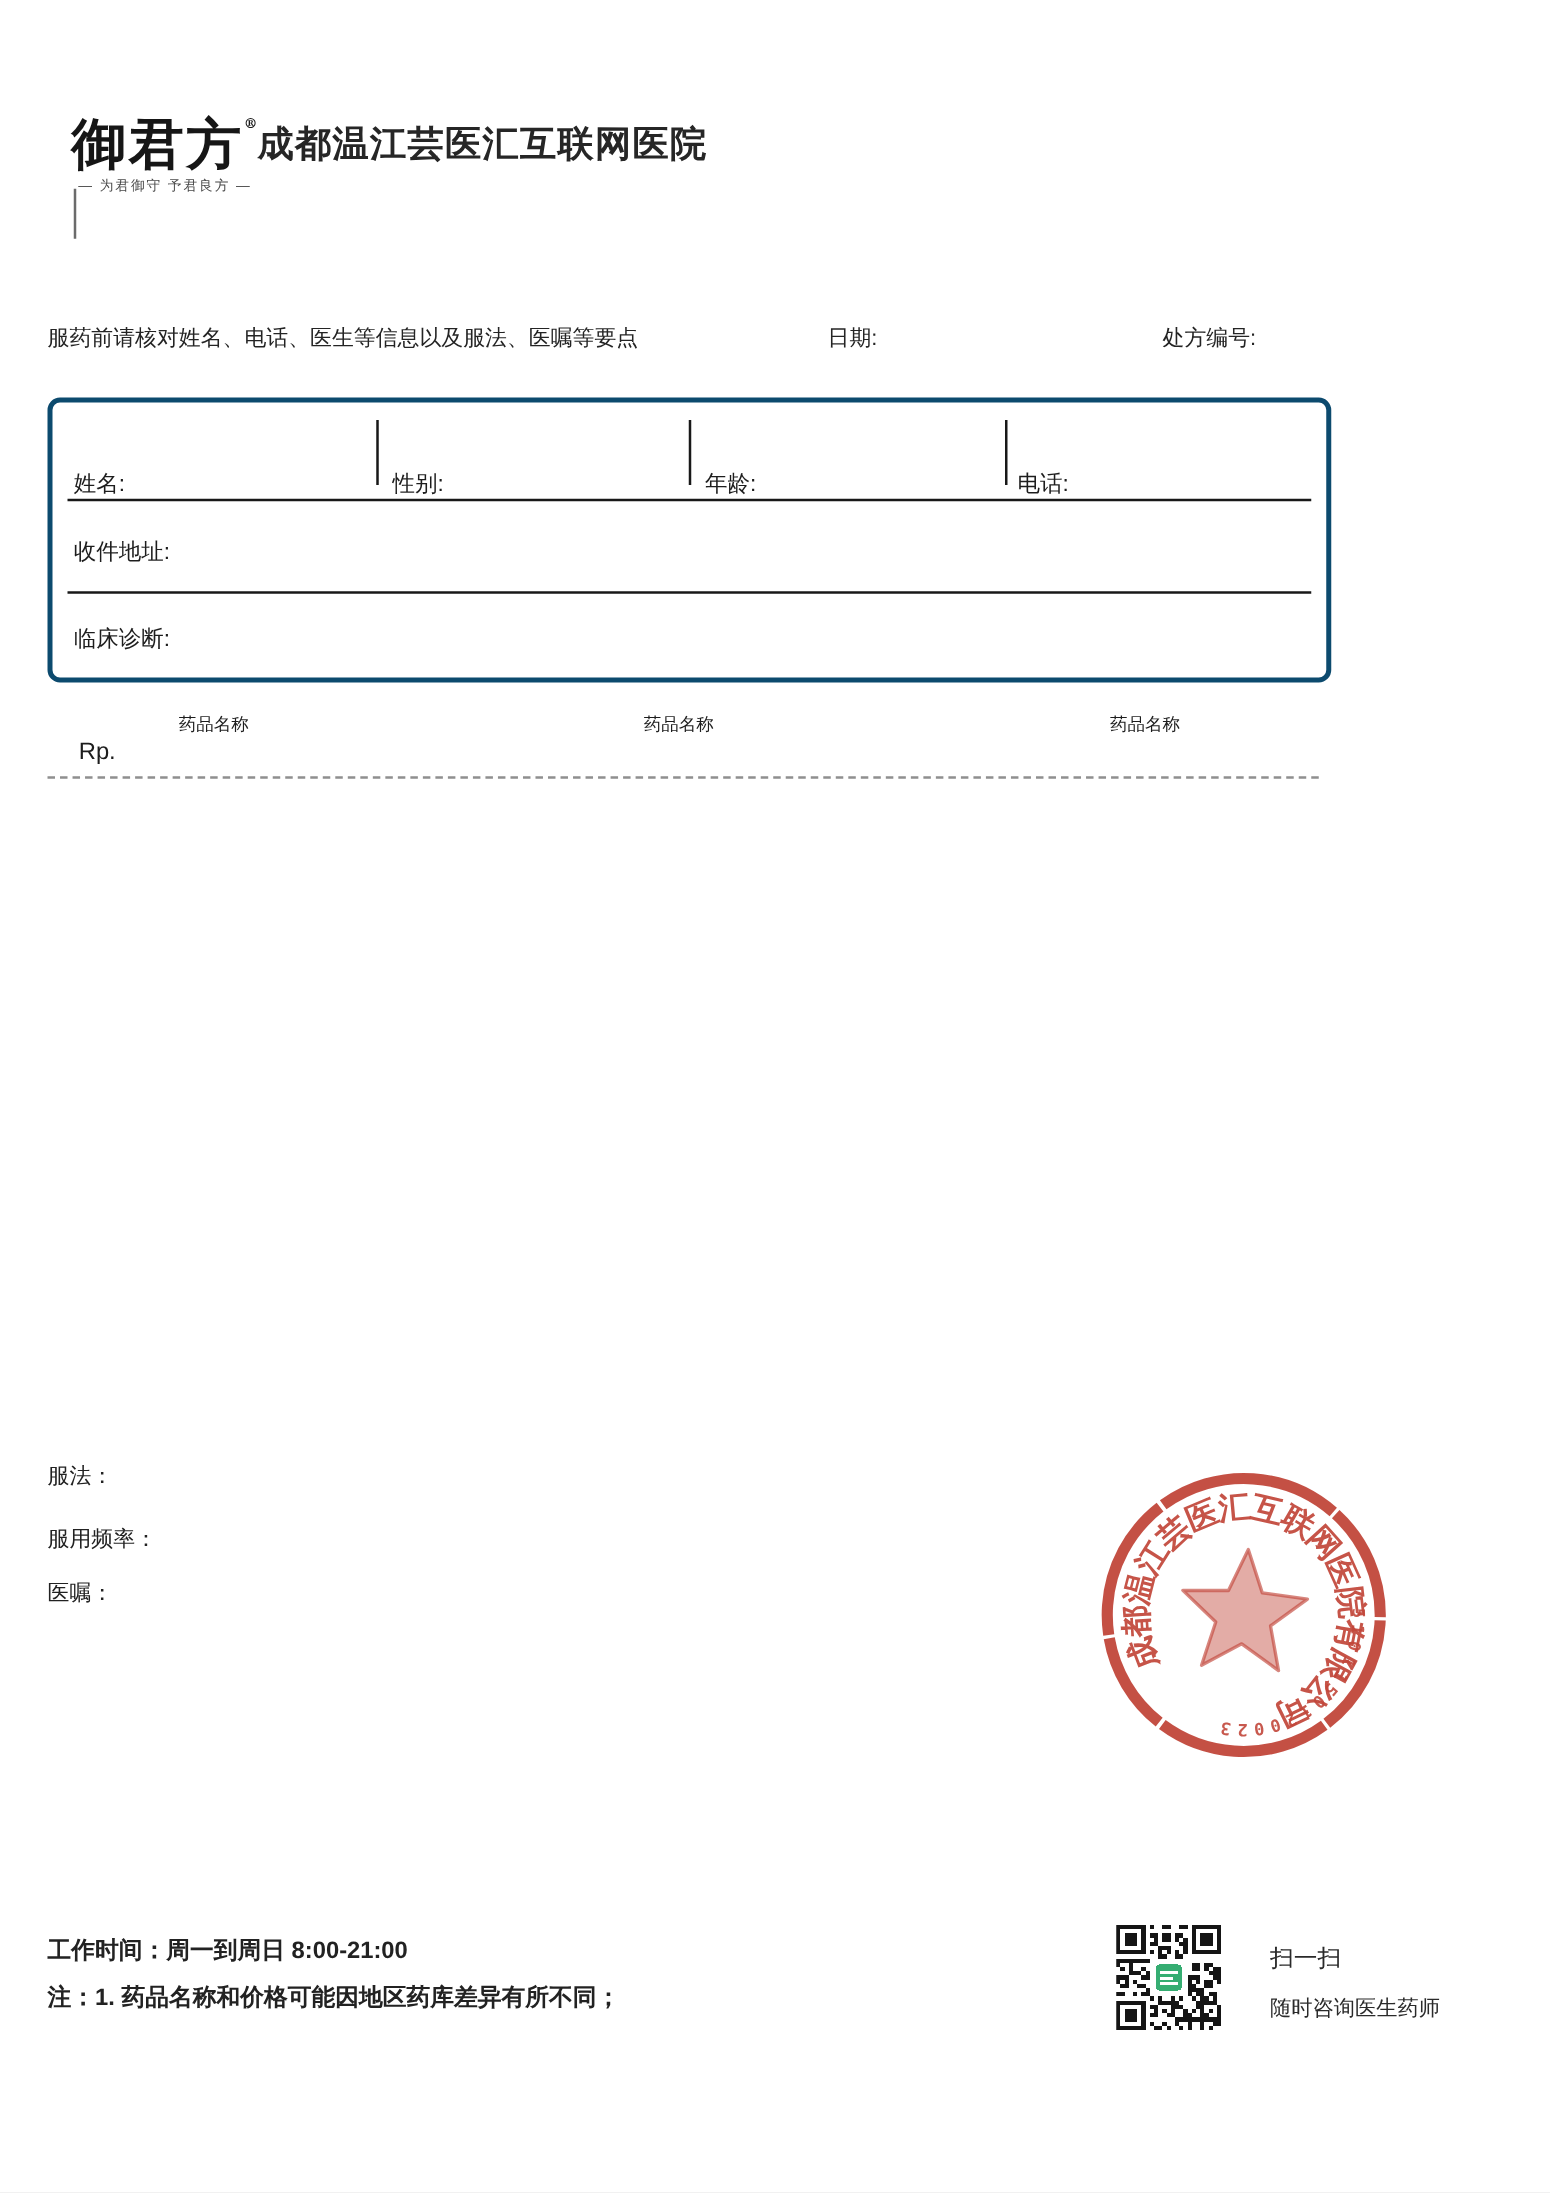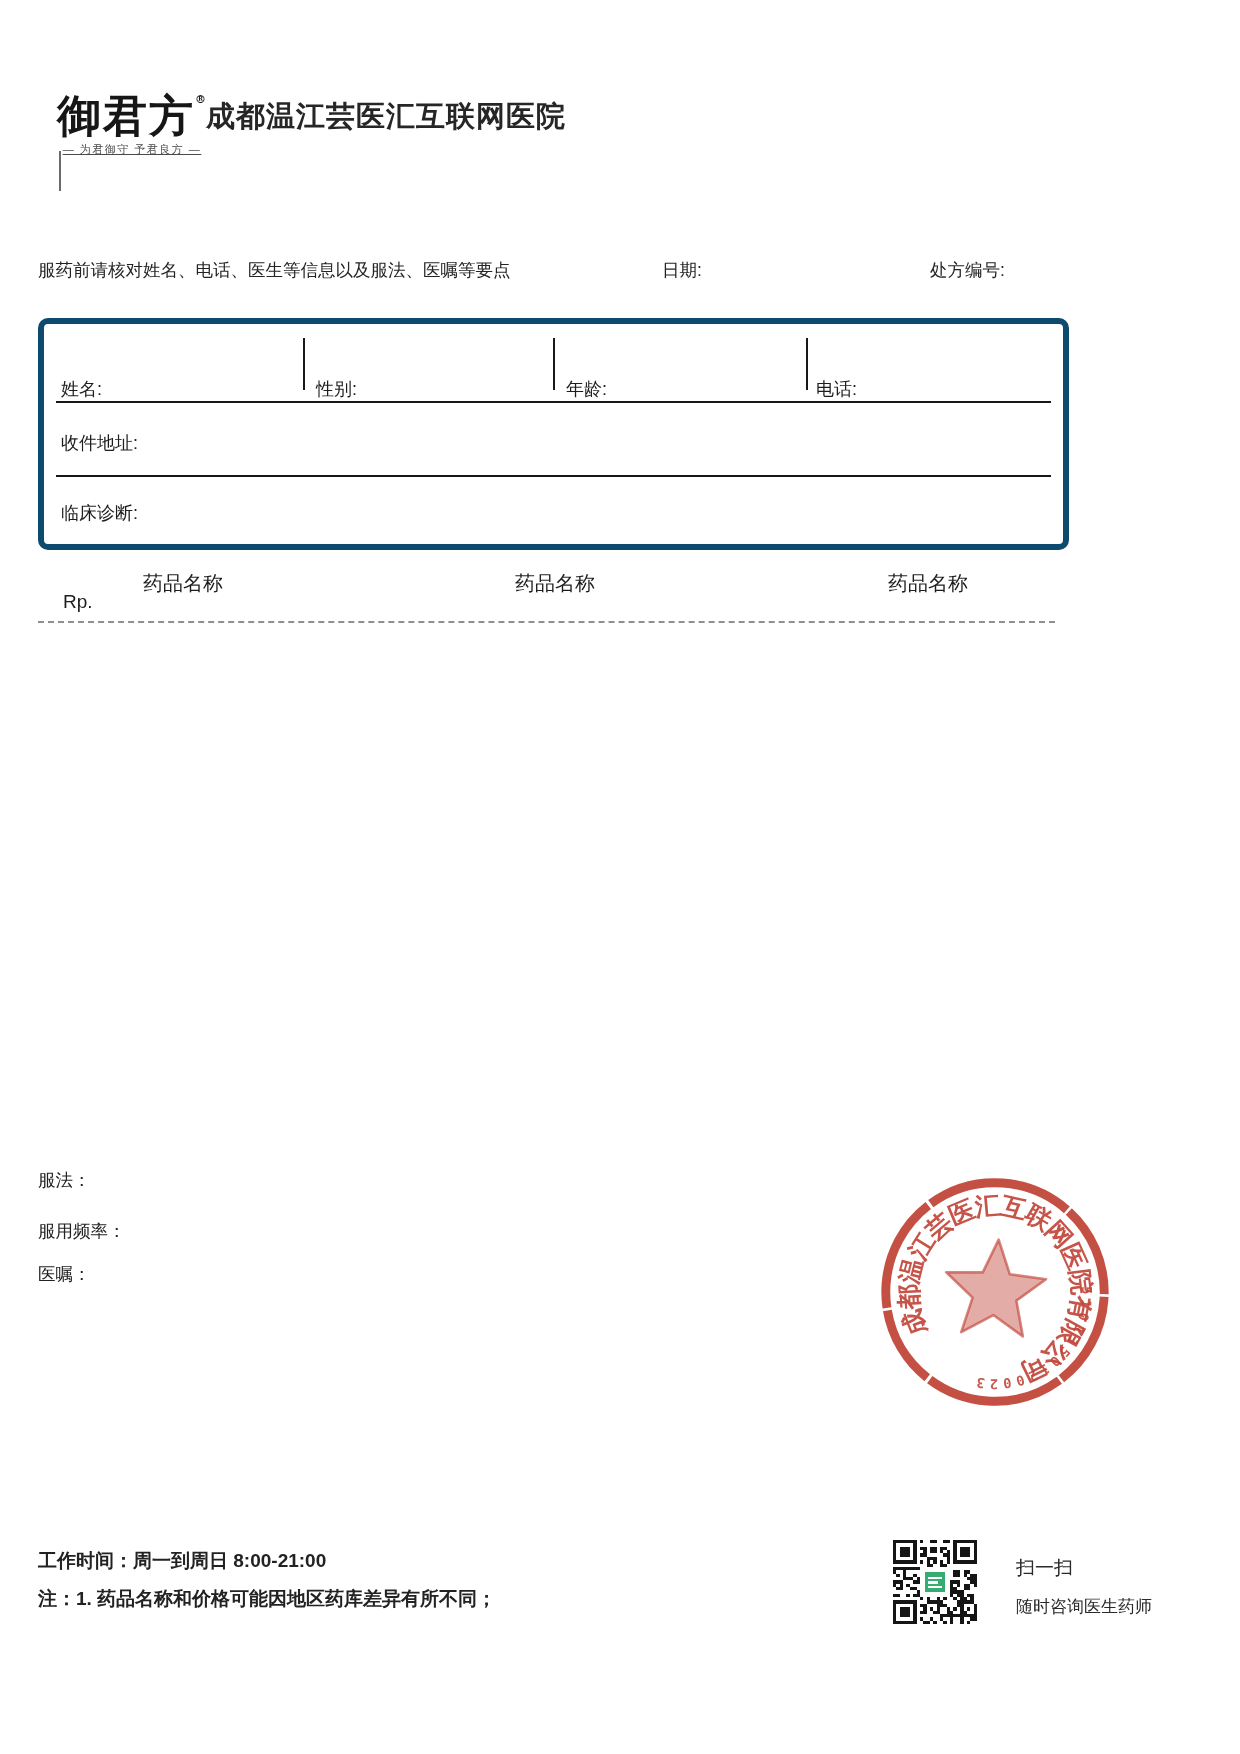--- a/index.html
+++ b/index.html
@@ -10,34 +10,34 @@
     font-family:"Liberation Sans",sans-serif;
     color:#1f1f1f;
     overflow:hidden;
   }
   .abs{position:absolute;line-height:1.25;}
 
   
   .brand{font-family:"DejaVu Serif",serif;font-weight:bold;font-size:44px;color:#161616;letter-spacing:2px;}
   .brand sup{font-size:11px;vertical-align:28px;letter-spacing:0;}
   .logo-vbar{width:2px;height:40px;background:#3a3a3a;opacity:.75;}
-  .tagline{font-size:11px;color:#4a4a4a;letter-spacing:1.5px;white-space:nowrap;text-decoration:underline;}
+  .tagline{font-size:11px;color:#4a4a4a;letter-spacing:1.5px;white-space:nowrap;}
   .hospital-title{font-size:29px;font-weight:bold;color:#262626;letter-spacing:1px;}
 
   
   .notice{font-size:17.5px;color:#242424;}
 
   
-  .box{position:absolute;border:6px solid #0c4a6e;border-radius:10px;background:transparent;}
+  .box{position:absolute;border:4px solid #0c4a6e;border-radius:10px;background:transparent;}
   .hline{position:absolute;height:2px;background:#181818;}
   .vline{position:absolute;width:2px;background:#181818;}
   .label{font-size:18px;color:#1d1d1d;white-space:nowrap;}
 
   .rp{font-size:19px;color:#1d1d1d;}
-  .drugcol{font-size:20px;color:#1d1d1d;}
+  .drugcol{font-size:14px;color:#1d1d1d;}
   .dashline{position:absolute;border-top:2px dashed #8f8f8f;height:0;}
 
   .usage{font-size:17.5px;color:#222;}
 
   
   .footer-line{font-size:19px;font-weight:600;color:#222;white-space:nowrap;}
   .scan-big{font-size:19px;color:#2a2a2a;}
   .scan-small{font-size:17px;color:#2a2a2a;}
 
   

